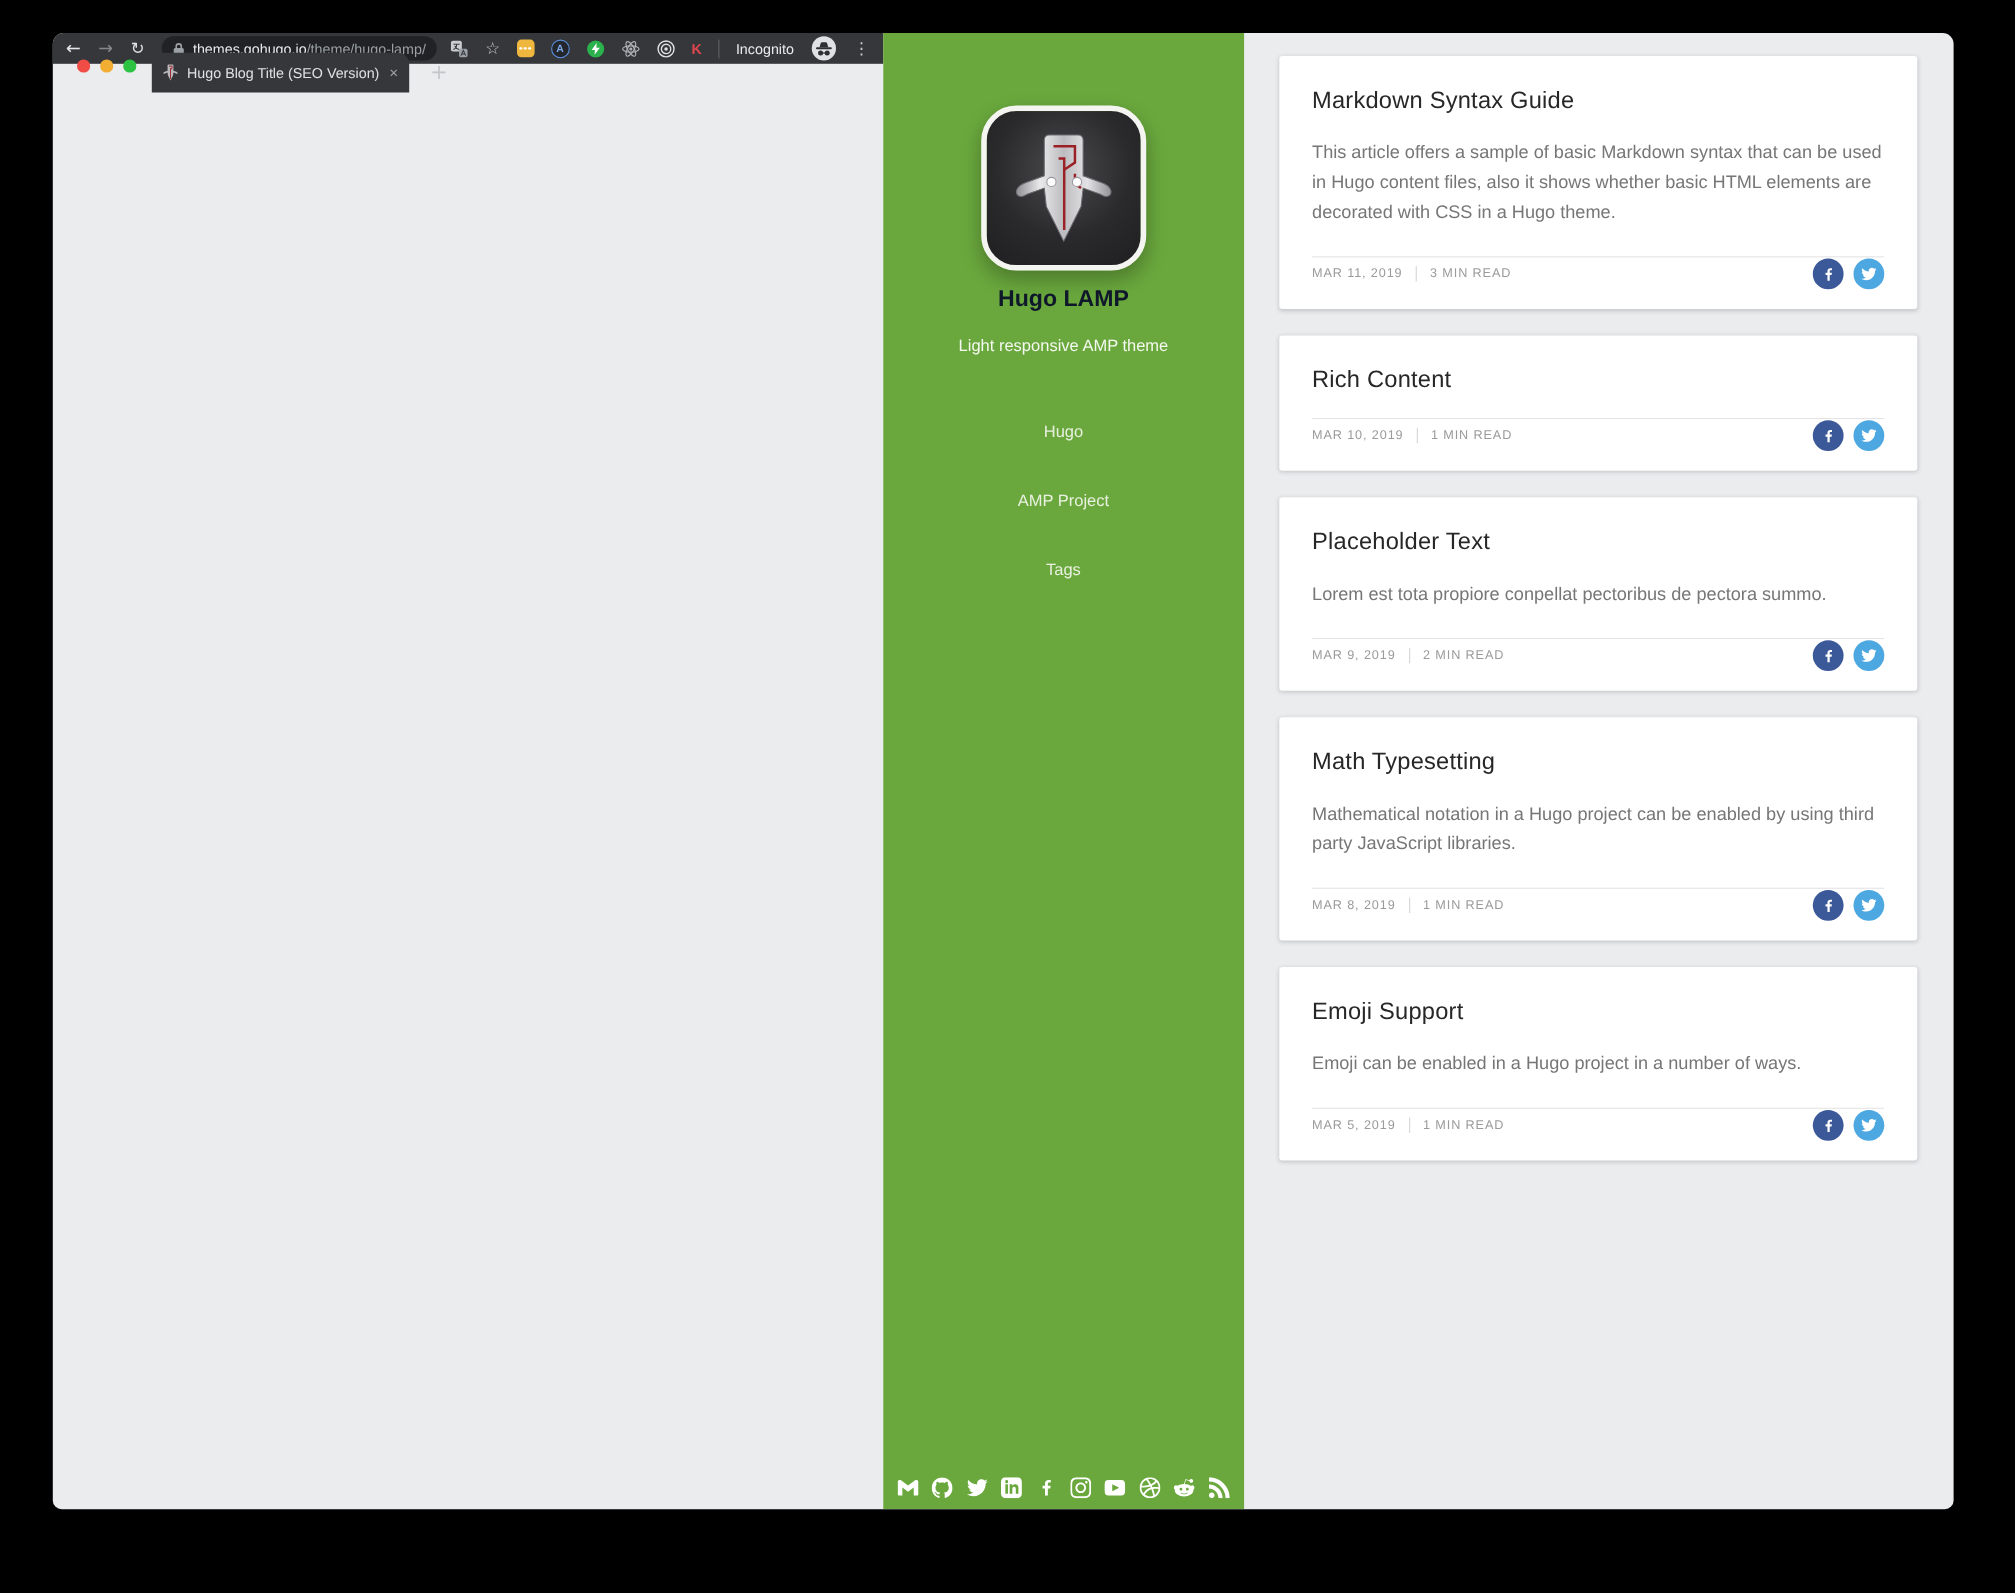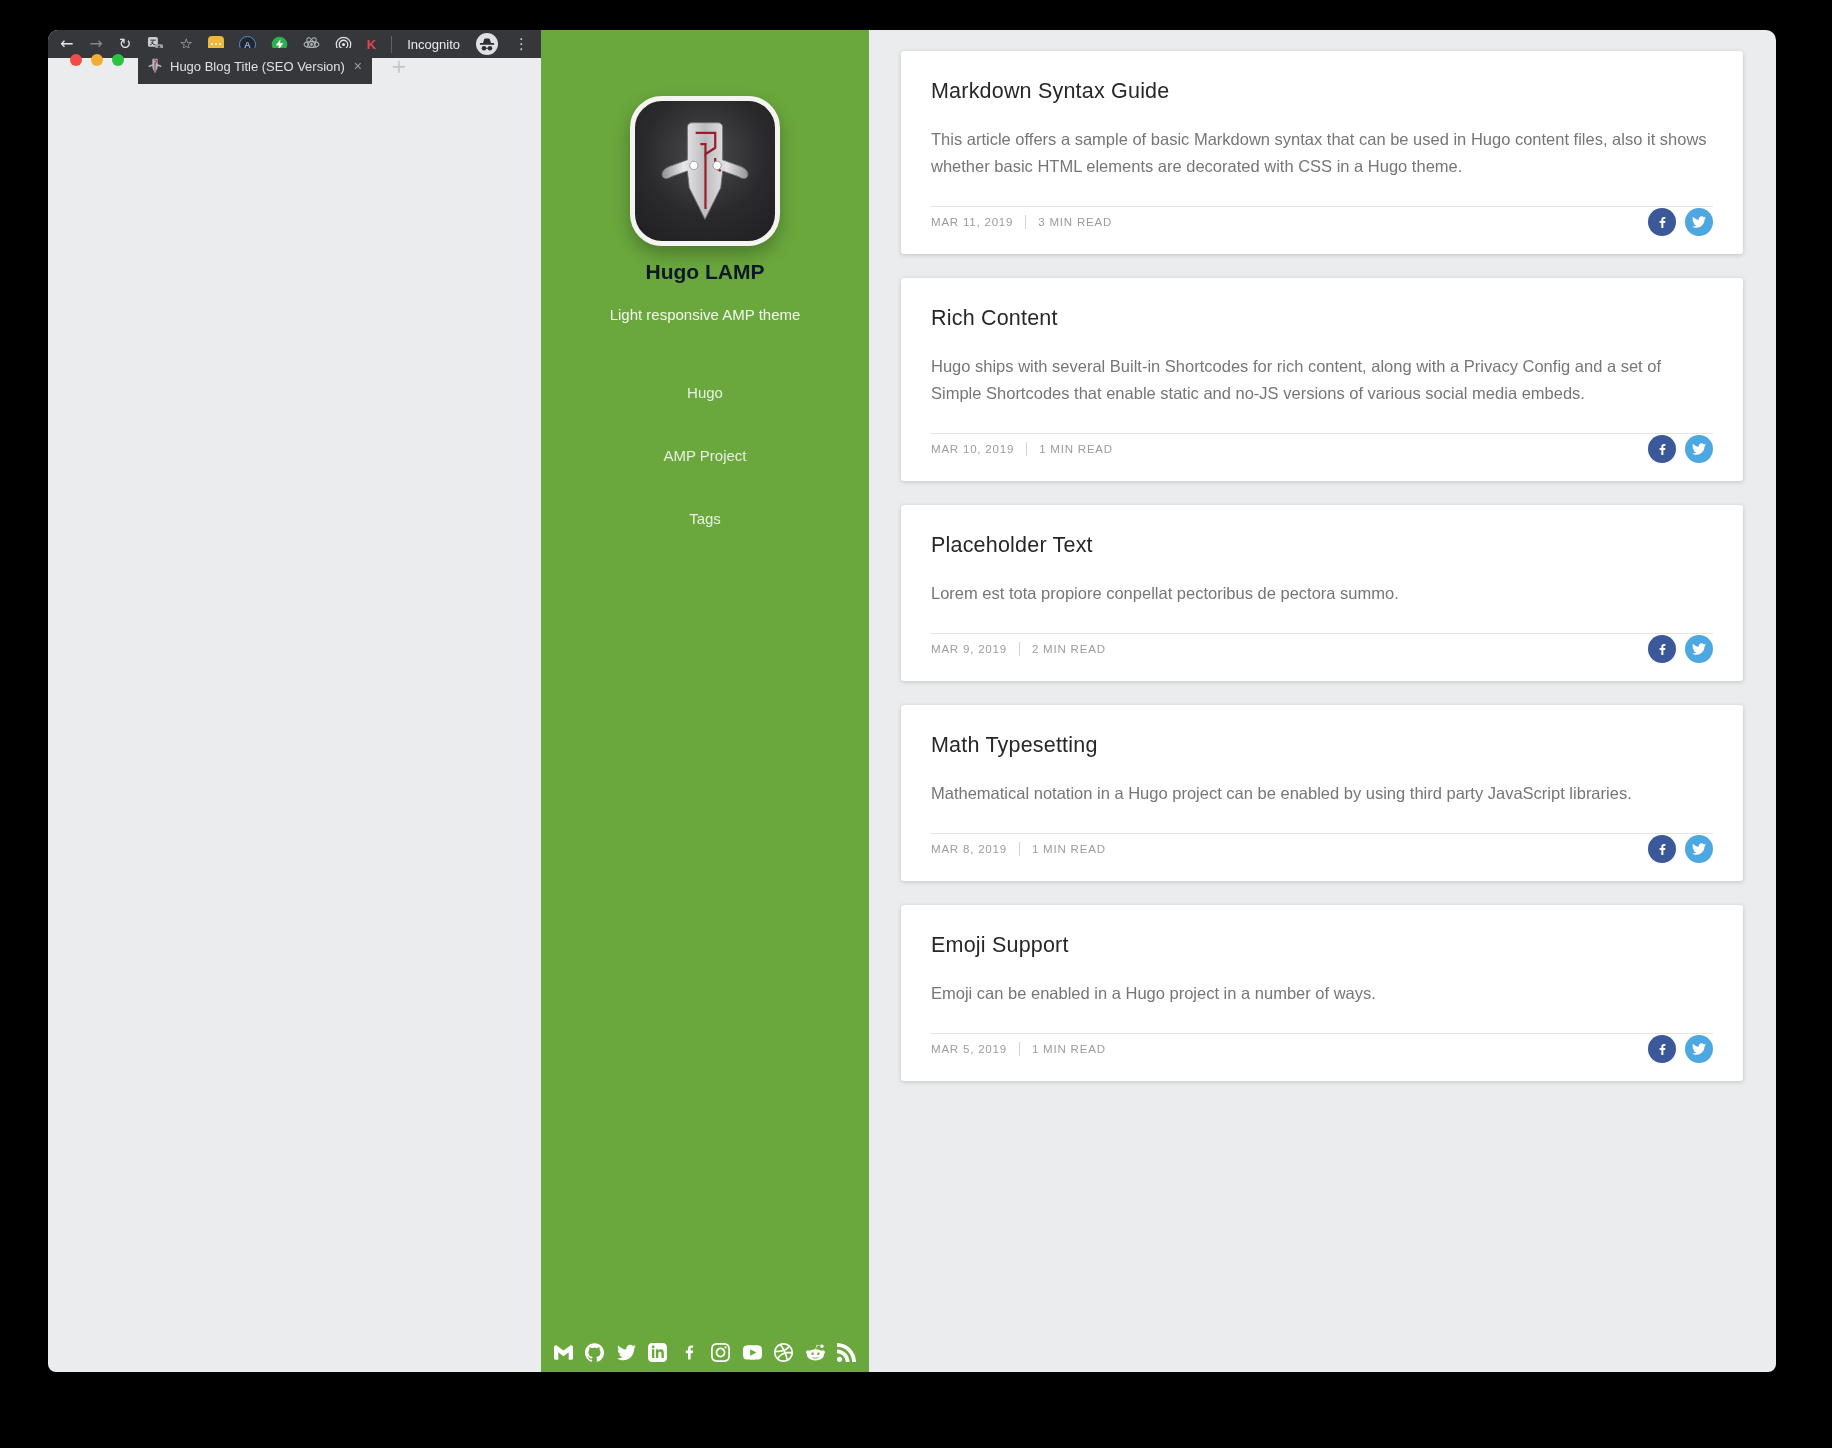--- a/index.html
+++ b/index.html
@@ -98,20 +98,29 @@
         <span class="tab-title">Hugo Blog Title (SEO Version)</span>
         <span class="tab-close">×</span>
       </div>
       <div class="newtab">+</div>
     </div>
 
     <div class="toolbar">
       <span class="nav-btn nav-back">←</span>
       <span class="nav-btn nav-fwd">→</span>
       <span class="nav-btn nav-reload">↻</span>
+      <div class="omnibox">
+        <svg width="11" height="13" viewBox="0 0 12 14">
+          <rect x="1" y="6" width="10" height="7.5" rx="1.5" fill="#9aa0a6"></rect>
+          <path d="M3.5 6 V4.5 a2.5 2.5 0 0 1 5 0 V6" stroke="#9aa0a6" stroke-width="1.6" fill="none"></path>
+        </svg>
+        <span class="url">
+          <span class="url-host">themes.gohugo.io</span><span class="url-path">/theme/hugo-lamp/</span>
+        </span>
+      </div>
       <div class="tb-icons">
         <svg width="17" height="17" viewBox="0 0 18 18">
           <rect x="1" y="1" width="10.5" height="10.5" rx="2" fill="#c9ccd0"></rect>
           <path d="M3.4 4.4 h6 M6.4 4.4 v1 q0 3.2 -3.2 4.2 M4.6 6.2 q1.2 2.8 4.4 3.4" stroke="#35373b" stroke-width="1" fill="none"></path>
           <rect x="8.8" y="8.8" width="8.2" height="8.2" rx="1.6" fill="#9aa0a6"></rect>
           <path d="M10.6 15.4 l2.3-5 2.3 5 M11.4 13.8 h3" stroke="#35373b" stroke-width="1" fill="none"></path>
         </svg>
         <span class="glyph">☆</span>
         <span class="ext-dots">
             <i></i>
@@ -251,21 +260,20 @@
                   <svg viewBox="0 0 24 24" width="14" height="14">
                     <path d="M23.954 4.569c-.885.389-1.83.654-2.825.775 1.014-.611 1.794-1.574 2.163-2.723-.951.555-2.005.959-3.127 1.184-.896-.959-2.173-1.559-3.591-1.559-2.717 0-4.92 2.203-4.92 4.917 0 .39.045.765.127 1.124-4.09-.205-7.715-2.169-10.141-5.138-.427.722-.666 1.561-.666 2.475 0 1.71.87 3.213 2.188 4.096-.807-.026-1.566-.248-2.228-.616v.061c0 2.385 1.693 4.374 3.946 4.827-.413.111-.849.171-1.296.171-.314 0-.615-.03-.916-.086.631 1.953 2.445 3.377 4.604 3.417-1.68 1.319-3.809 2.105-6.102 2.105-.39 0-.779-.023-1.17-.067 2.189 1.394 4.768 2.209 7.557 2.209 9.054 0 13.999-7.496 13.999-13.986 0-.209 0-.42-.015-.63.961-.689 1.8-1.56 2.46-2.548l-.047-.02z"></path>
                   </svg>
                 </a>
       </div>
     </div>
   </article>
 
   <article class="card">
     <h2 class="card-title">Rich Content</h2>
-    <p class="card-excerpt">Hugo ships with several Built-in Shortcodes for rich content, along with a Privacy Config and a set of Simple Shortcodes that enable static and no-JS versions of various social media embeds.</p>
     <div class="card-footer">
       <span class="meta meta-date">MAR 10, 2019</span>
       <span class="meta-sep"></span>
       <span class="meta meta-read">1 MIN READ</span>
       <div class="share">
         <a class="share-btn fb">
                   <svg viewBox="0 0 24 24" width="15" height="15">
                     <path d="M13.397 20.997v-8.196h2.765l.411-3.209h-3.176V7.548c0-.926.258-1.56 1.587-1.56h1.684V3.127c-.292-.039-1.293-.126-2.459-.126-2.433 0-4.1 1.485-4.1 4.212v2.38H7.332v3.209h2.777v8.195h3.288z"></path>
                   </svg>
                 </a>

